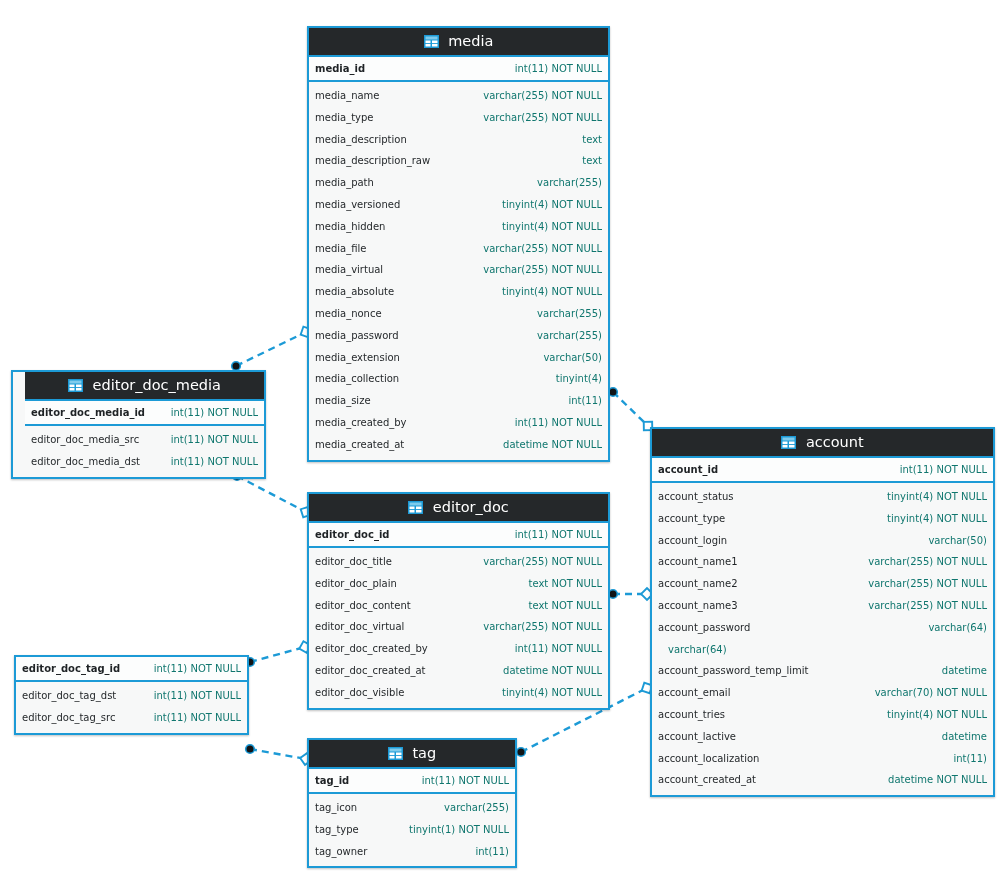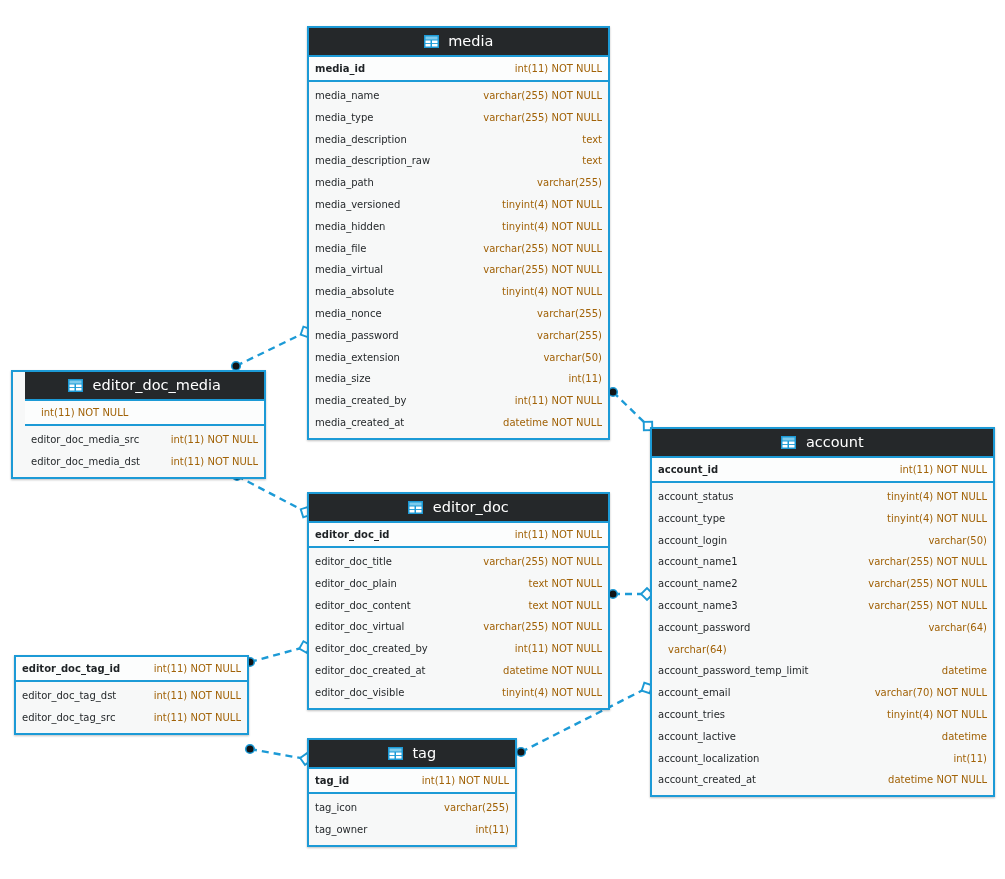--- a/index.html
+++ b/index.html
@@ -61,21 +61,21 @@
     justify-content: space-between;
     align-items: baseline;
     font-size: 10px;
     line-height: 21.8px;
     height: 21.8px;
     padding: 0 6px;
     color: #1F2326;
     white-space: nowrap;
   }
   .field .fname { text-align: left; }
-  .field .ftype { text-align: left; color: #a16207; padding-left: 10px; }
+  .field .ftype { text-align: left; color: #0f766e; padding-left: 10px; }
   .pk-block .field { font-weight: bold; height: 23px; line-height: 23px; }
   .pk-block .field .ftype { font-weight: normal; }
   .cols-block { padding: 3px 0 4px 0; }
 
   
   .tbl-icon svg { display: block; }
 </style>
 </head>
 <body>
 
@@ -187,20 +187,24 @@
           </div>
           <div class="field">
             <span class="fname">media_password</span>
             <span class="ftype">varchar(255)</span>
           </div>
           <div class="field">
             <span class="fname">media_extension</span>
             <span class="ftype">varchar(50)</span>
           </div>
           <div class="field">
+            <span class="fname">media_collection</span>
+            <span class="ftype">tinyint(4)</span>
+          </div>
+          <div class="field">
             <span class="fname">media_size</span>
             <span class="ftype">int(11)</span>
           </div>
           <div class="field">
             <span class="fname">media_created_by</span>
             <span class="ftype">int(11) NOT NULL</span>
           </div>
           <div class="field">
             <span class="fname">media_created_at</span>
             <span class="ftype">datetime NOT NULL</span>
@@ -216,20 +220,21 @@
           <rect x="1.5" y="5.5" width="5" height="2.6" fill="#ffffff"></rect>
           <rect x="8.0" y="5.5" width="5.5" height="2.6" fill="#ffffff"></rect>
           <rect x="1.5" y="9.0" width="5" height="2.5" fill="#ffffff"></rect>
           <rect x="8.0" y="9.0" width="5.5" height="2.5" fill="#ffffff"></rect>
         </svg>
       </span>
       <span class="entity-title">editor_doc_media</span>
     </div>
     <div class="pk-block">
           <div class="field">
+            <span class="fname">editor_doc_media_id</span>
             <span class="ftype">int(11) NOT NULL</span>
           </div>
         </div>
     <div class="cols-block">
           <div class="field">
             <span class="fname">editor_doc_media_src</span>
             <span class="ftype">int(11) NOT NULL</span>
           </div>
           <div class="field">
             <span class="fname">editor_doc_media_dst</span>
@@ -403,20 +408,24 @@
             <span class="fname">tag_id</span>
             <span class="ftype">int(11) NOT NULL</span>
           </div>
         </div>
     <div class="cols-block">
           <div class="field">
             <span class="fname">tag_icon</span>
             <span class="ftype">varchar(255)</span>
           </div>
           <div class="field">
+            <span class="fname">tag_type</span>
+            <span class="ftype">tinyint(1) NOT NULL</span>
+          </div>
+          <div class="field">
             <span class="fname">tag_owner</span>
             <span class="ftype">int(11)</span>
           </div>
         </div>
   </div>
     </div>
 
 </div>
 
 </body></html>

